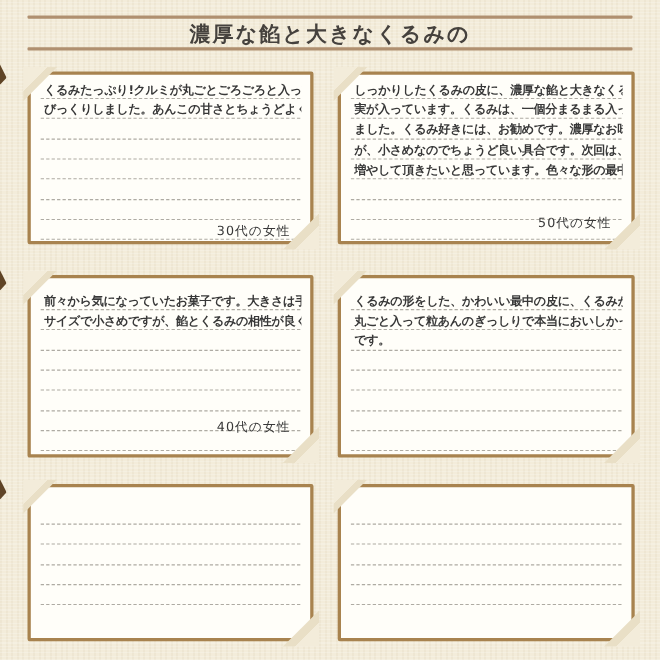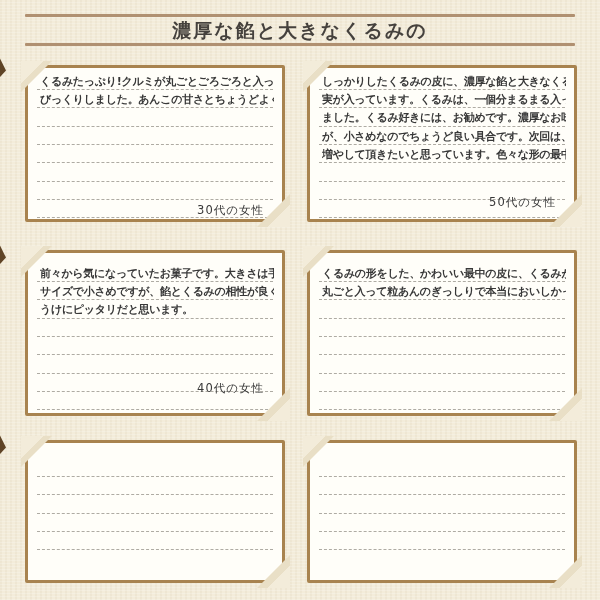--- a/index.html
+++ b/index.html
@@ -119,41 +119,41 @@
       <div class="rule" style="top: 64.6px;"></div>
       <div class="rule" style="top: 82.9px;"></div>
       <div class="rule" style="top: 101.2px;"></div>
       <div class="rule" style="top: 119.5px;"></div>
       <div class="rule" style="top: 137.8px;"></div>
       <div class="rule" style="top: 156.1px;"></div>
     </div>
   <div class="txt" style="top: 11.7px;">
       <div class="tline">前々から気になっていたお菓子です。大きさは手のひら</div>
       <div class="tline">サイズで小さめですが、餡とくるみの相性が良く、お茶</div>
-      <div class="tline">うけにピッタリだと思います。</div>
     </div>
   <div class="who" style="top: 128px;">40代の女性</div>
   <div class="cut tl"></div>
   <div class="cut br"></div>
 </div>
 
 <div class="card pos3">
   <div class="rules">
       <div class="rule" style="top: 28px;"></div>
       <div class="rule" style="top: 46.3px;"></div>
       <div class="rule" style="top: 64.6px;"></div>
       <div class="rule" style="top: 82.9px;"></div>
       <div class="rule" style="top: 101.2px;"></div>
       <div class="rule" style="top: 119.5px;"></div>
       <div class="rule" style="top: 137.8px;"></div>
       <div class="rule" style="top: 156.1px;"></div>
     </div>
   <div class="txt" style="top: 11.7px;">
       <div class="tline">くるみの形をした、かわいい最中の皮に、くるみが</div>
       <div class="tline">丸ごと入って粒あんのぎっしりで本当においしかった</div>
+      <div class="tline">です。</div>
     </div>
   <div class="who" style="top: 142.1px;"></div>
   <div class="cut tl"></div>
   <div class="cut br"></div>
 </div>
 
 <div class="card pos4">
   <div class="rules">
       <div class="rule" style="top: 33px;"></div>
       <div class="rule" style="top: 51.3px;"></div>

